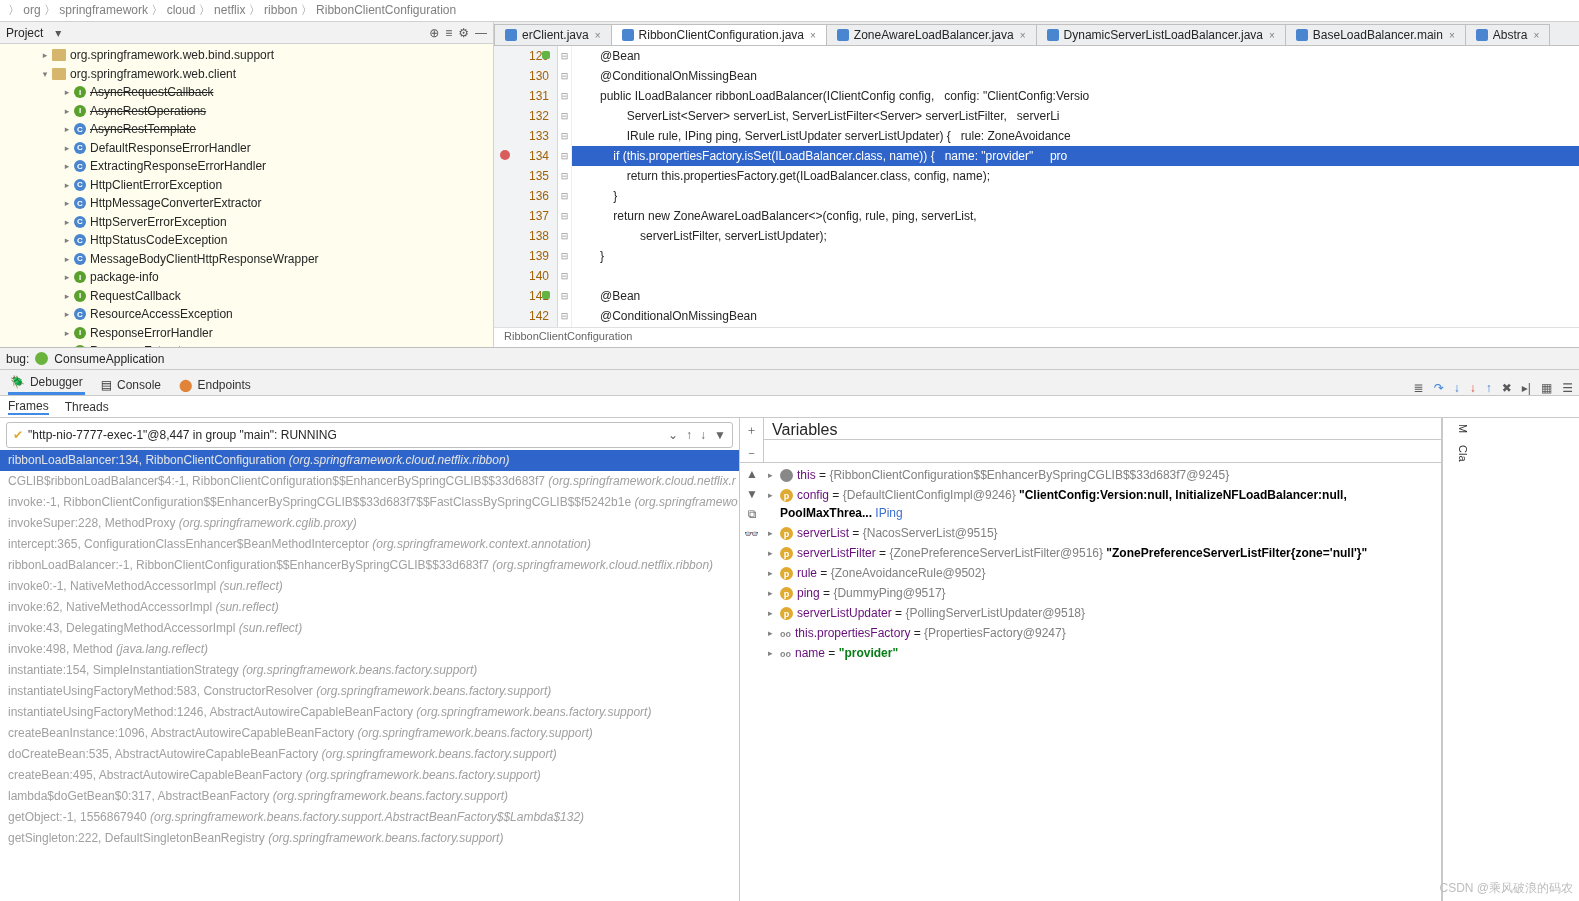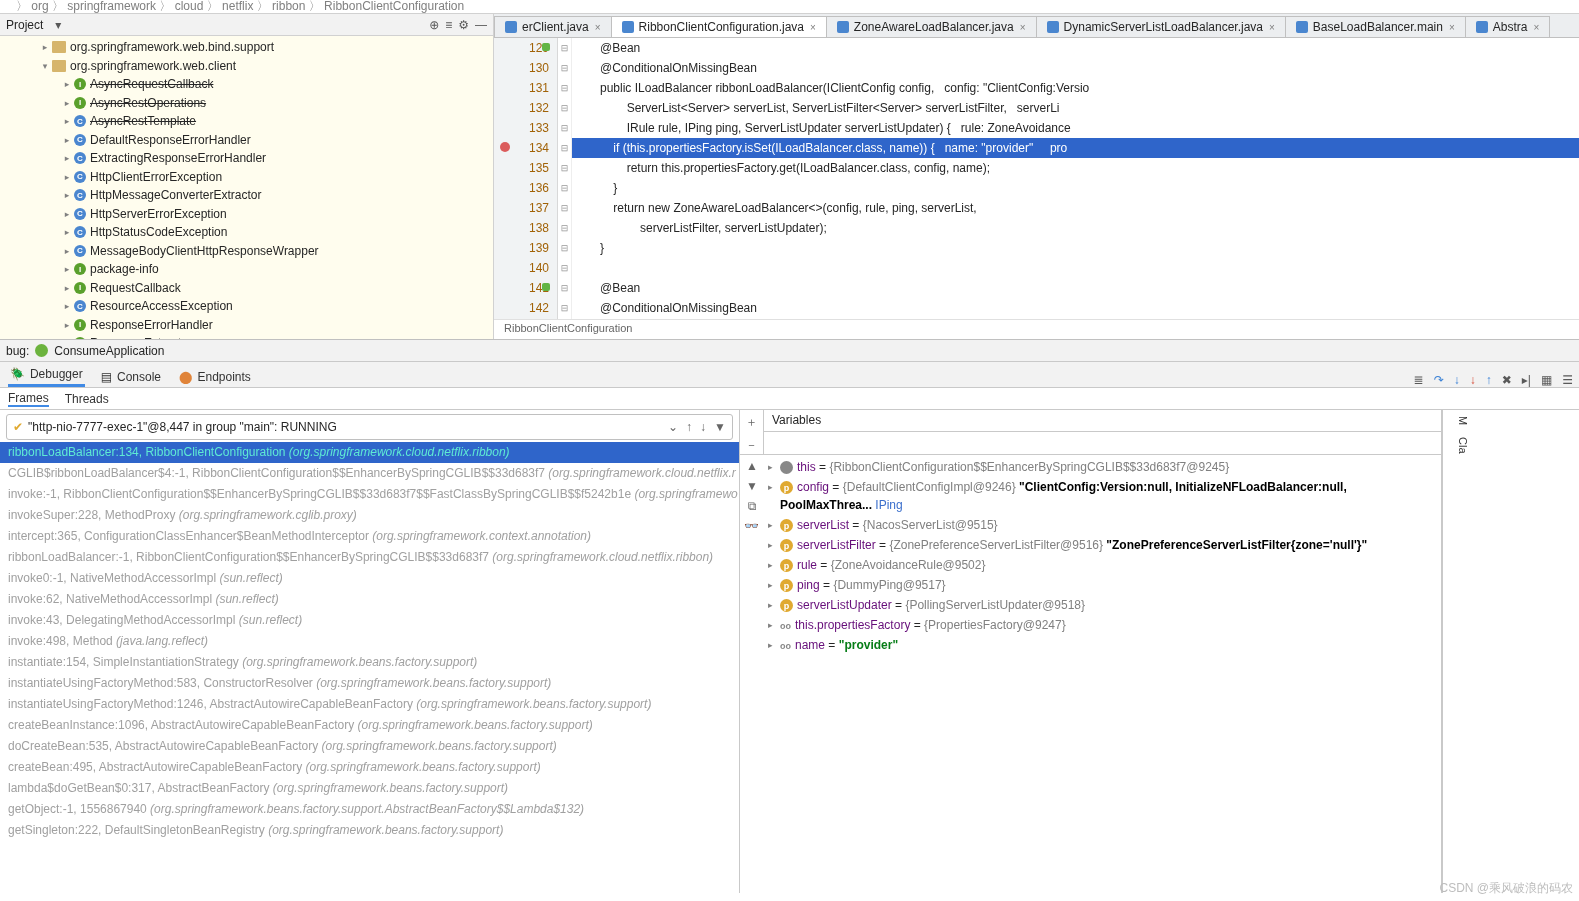--- a/index.html
+++ b/index.html
@@ -1,17 +1,17 @@
 <!DOCTYPE html>
 <html><head>
 <meta charset="utf-8">
 <style>
 * { margin: 0; padding: 0; box-sizing: border-box; font-family: "Segoe UI", Arial, sans-serif; font-size: 12px; }
 body { background: #fff; color: #262626; width: 1579px; height: 901px; overflow: hidden; }
-.breadcrumb { height: 14px; display: flex; align-items: center; padding: 0 16px; background: #fff; border-bottom: 1px solid #d1d1d1; font-size: 11px; color: #808080; gap: 4px;}
+.breadcrumb { height: 22px; display: flex; align-items: center; padding: 0 8px; background: #fff; border-bottom: 1px solid #d1d1d1; font-size: 11px; color: #808080; gap: 4px;}
 .top-area { height: 326px; display: flex; border-bottom: 1px solid #c0c0c0;}
 .project-pane { width: 494px; background: #fffdee; border-right: 1px solid #d1d1d1; display: flex; flex-direction: column;}
 .project-header { height: 22px; display: flex; align-items: center; padding: 0 6px; border-bottom: 1px solid #d1d1d1; background:#f2f2f2; justify-content:space-between;}
 .project-header .title { display:flex; align-items:center; gap:12px;}
 .project-header .tools { display:flex; gap:6px; color:#595959;}
 .tree { overflow:auto; flex:1; padding: 2px 0;}
 .tree-row { display:flex; align-items:center; height:18.5px; padding-left:0;}
 .arrow { width:10px; text-align:center; color:#808080; font-size:9px;}
 .folder-icon { width:14px; height:12px; margin:0 4px 0 2px; background:#d6b56c; border-radius:1px; display:inline-block;}
 .cls-icon { width:12px; height:12px; border-radius:50%; margin:0 4px 0 2px; display:inline-flex; align-items:center; justify-content:center; font-size:8px; font-weight:bold; color:#fff;}
@@ -45,25 +45,25 @@
 .debug-tools { display:flex; gap:10px; margin-left:auto; padding-right:6px; color:#5c5c5c;}
 .sub-tabs { height:22px; display:flex; align-items:center; border-bottom:1px solid #c9c9c9; padding-left:8px; gap:16px; font-size:12px; color:#333;}
 .sub-tabs .st.active{border-bottom:2px solid #408ae5;}
 .debug-body { flex:1; display:flex; overflow:hidden;}
 .frames-col { width:740px; display:flex; flex-direction:column; border-right:1px solid #c9c9c9;}
 .thread-select { height:26px; display:flex; align-items:center; border:1px solid #c0c0c0; margin:4px 6px 2px 6px; border-radius:3px; padding:0 6px; gap:5px;}
 .thread-select .check{color:#e0a930;}
 .thread-select .tools{margin-left:auto;display:flex;gap:8px;color:#666;}
 .frame-list { flex:1; overflow:auto;}
 .frame-row { padding:2px 8px; font-size:12px; line-height:17px; white-space:nowrap;}
-.frame-row.sel { background:#2f65ca; color:#5eead4;}
+.frame-row.sel { background:#2f65ca; color:#e5e5e5;}
 .frame-row.lib { color:#a0a0a0;}
 .pkg { font-style:italic;}
 .vars-col { width:702px; display:flex; flex-direction:column; border-right:1px solid #c9c9c9;}
-.vars-header { height:22px; border-bottom:1px solid #c9c9c9; padding:3px 8px; font-size:12px;}
+.vars-header { height:22px; border-bottom:1px solid #c9c9c9; padding:3px 8px; font-size:16px;}
 .vtools { width:24px; display:flex; flex-direction:column; align-items:center; gap:6px; padding-top:4px;}
 .vtools span{color:#666;}
 .vbody{display:flex;flex:1;}
 .var-list { flex:1; padding:2px 2px;}
 .var-row { padding:1px 4px 1px 14px; font-size:12px; line-height:18px; position:relative;}
 .var-row::before{content:"▸"; position:absolute; left:2px; top:1px; color:#808080; font-size:9px;}
 .vicon{display:inline-flex; width:13px;height:13px;border-radius:50%;align-items:center;justify-content:center;font-size:9px;font-weight:bold;color:#fff;margin-right:4px;vertical-align:middle;}
 .vp{background:#e0a930;}
 .voo{background:transparent;color:#888;width:auto;border-radius:0;}
 .vname{color:#660e7a;}

